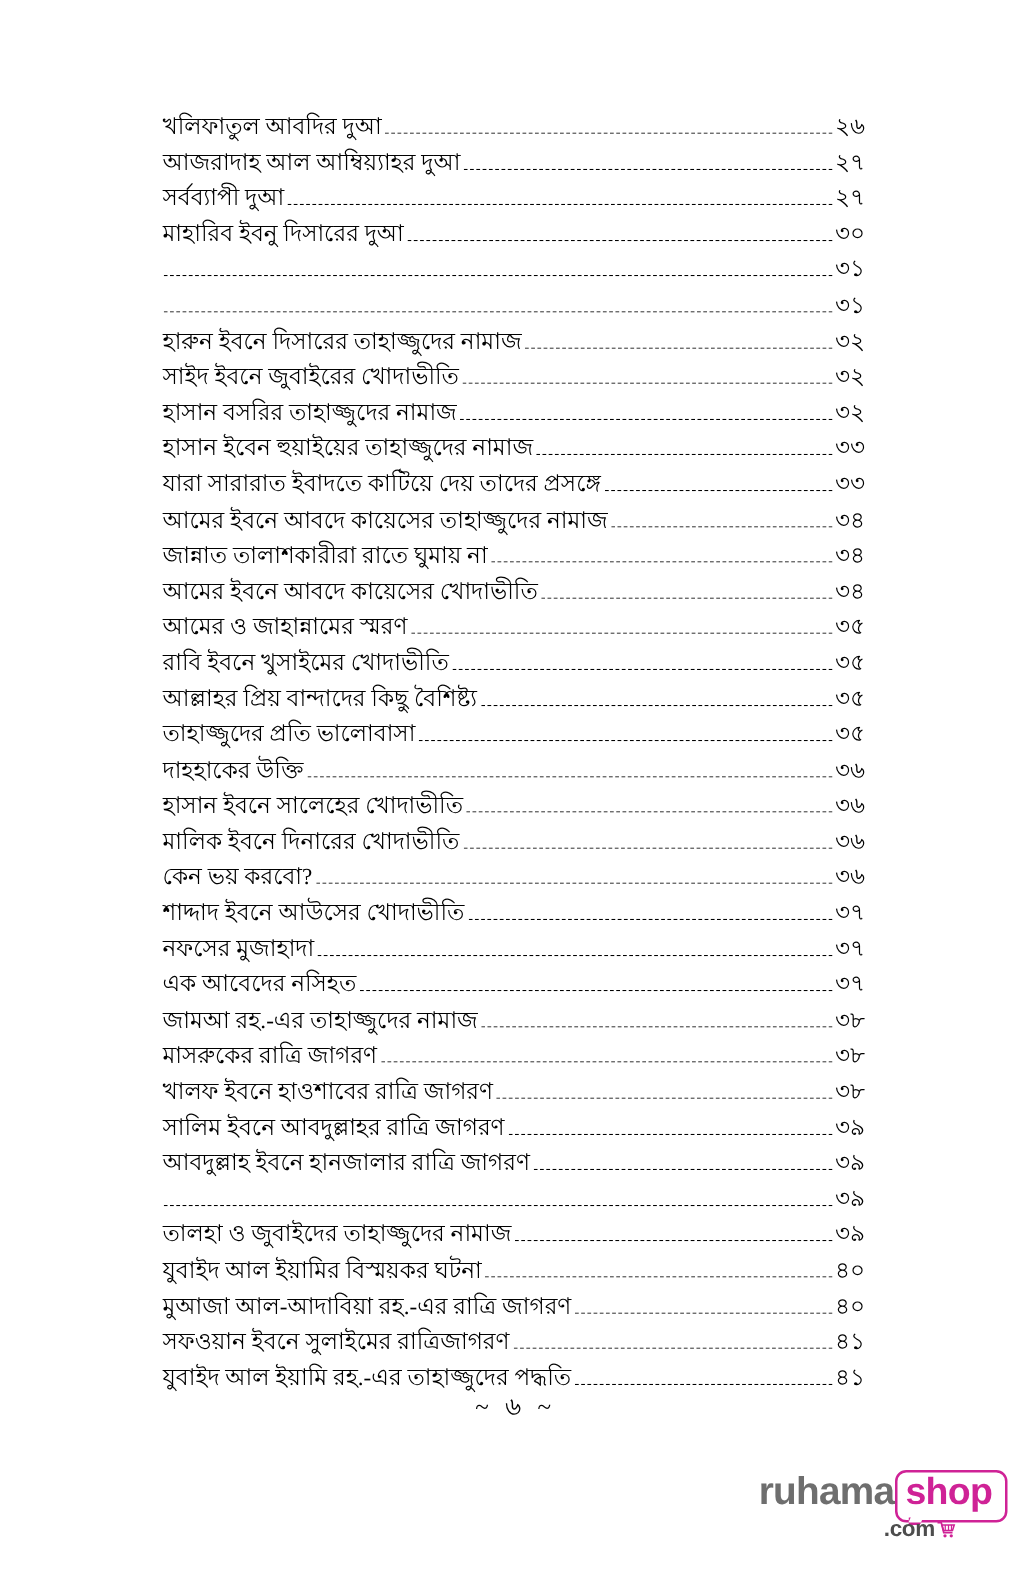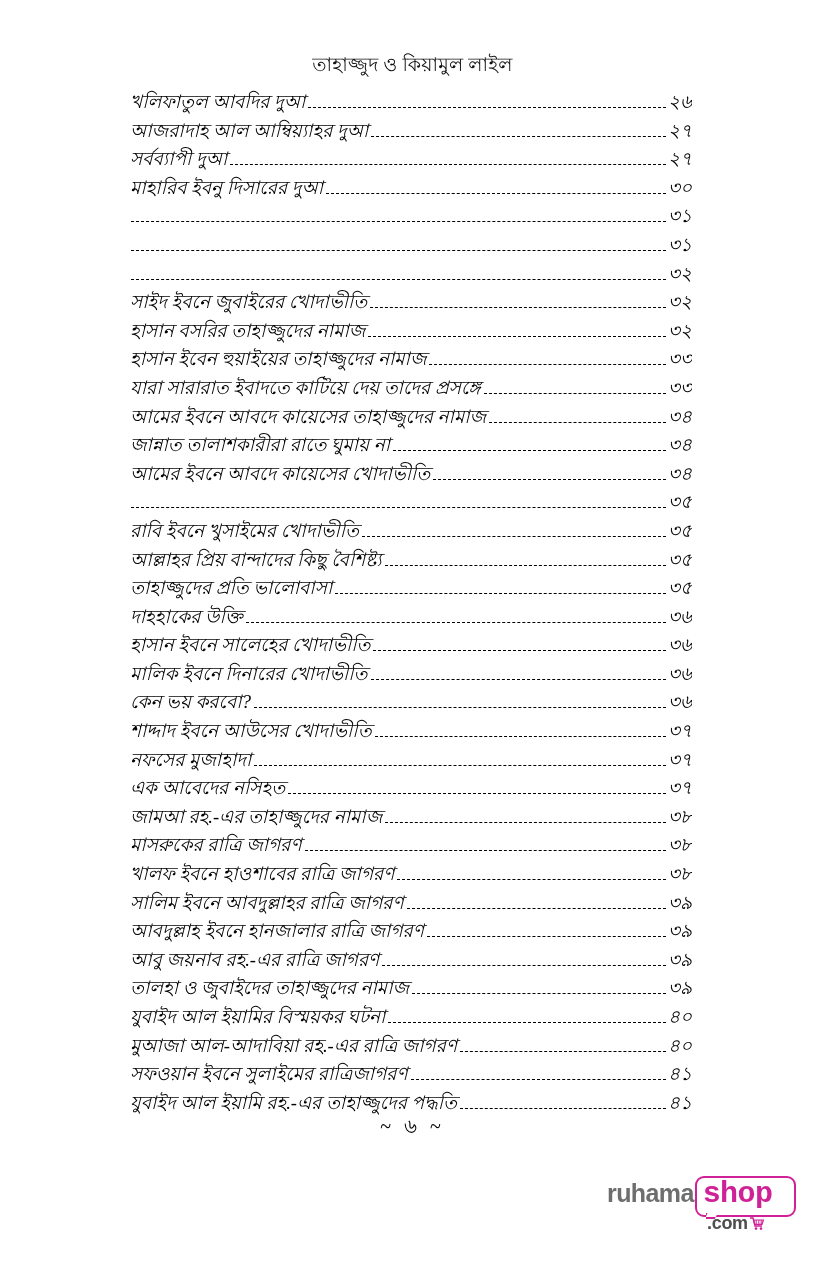--- a/index.html
+++ b/index.html
@@ -39,21 +39,20 @@
     white-space: nowrap;
     font-family: "Liberation Serif", "DejaVu Serif", serif;
   }
 
   
   .toc {
     position: absolute;
     top: 88px;
     left: 130px;
     width: 562px;
-    font-style: italic;
   }
 
   .toc-row {
     display: flex;
     align-items: baseline;
     width: 100%;
     height: 28.6px;
     font-size: 18.5px;
     line-height: 28.6px;
     white-space: nowrap;
@@ -116,34 +115,33 @@
     font-family: "Liberation Sans", sans-serif;
   }
   .logo-row {
     position: absolute;
     left: 0;
     top: 0;
     display: flex;
     align-items: flex-start;
   }
   .logo-word {
-    font-size: 25px;
+    font-size: 31px;
     line-height: 34px;
     font-weight: bold;
     color: #6e6e6e;
     letter-spacing: -0.6px;
   }
   .logo-bubble {
     position: relative;
     margin-left: 1px;
     border: 2.3px solid #cf2296;
     border-radius: 9px;
-    padding: 1px 22px 2px 6px;
+    padding: 1px 10px 2px 6px;
     line-height: 30px;
-    font-family: Liberation Mono, monospace;
   }
   .logo-bubble-text {
     font-size: 30px;
     line-height: 30px;
     font-weight: bold;
     color: #cf2296;
     letter-spacing: -0.6px;
   }
   
   .logo-tail {
@@ -187,21 +185,20 @@
     height: 15px;
     position: relative;
     color: #cf2296;
   }
 </style>
 </head>
 <body>
 
 <div class="page">
 
-  <div class="running-header">তাহাজ্জুদ ও কিয়ামুল লাইল</div>
 
   <div class="toc">
       <div class="toc-row">
         <span class="toc-title">খলিফাতুল আবদির দুআ</span>
         <span class="toc-leader"></span>
         <span class="toc-page">২৬</span>
       </div>
       <div class="toc-row">
         <span class="toc-title">আজরাদাহ আল আম্বিয়্যাহর দুআ</span>
         <span class="toc-leader"></span>
@@ -219,20 +216,21 @@
       </div>
       <div class="toc-row">
         <span class="toc-leader"></span>
         <span class="toc-page">৩১</span>
       </div>
       <div class="toc-row">
         <span class="toc-leader"></span>
         <span class="toc-page">৩১</span>
       </div>
       <div class="toc-row">
+        <span class="toc-title">হারুন ইবনে দিসারের তাহাজ্জুদের নামাজ</span>
         <span class="toc-leader"></span>
         <span class="toc-page">৩২</span>
       </div>
       <div class="toc-row">
         <span class="toc-title">সাইদ ইবনে জুবাইরের খোদাভীতি</span>
         <span class="toc-leader"></span>
         <span class="toc-page">৩২</span>
       </div>
       <div class="toc-row">
         <span class="toc-title">হাসান বসরির তাহাজ্জুদের নামাজ</span>
@@ -258,20 +256,21 @@
         <span class="toc-title">জান্নাত তালাশকারীরা রাতে ঘুমায় না</span>
         <span class="toc-leader"></span>
         <span class="toc-page">৩৪</span>
       </div>
       <div class="toc-row">
         <span class="toc-title">আমের ইবনে আবদে কায়েসের খোদাভীতি</span>
         <span class="toc-leader"></span>
         <span class="toc-page">৩৪</span>
       </div>
       <div class="toc-row">
+        <span class="toc-title">আমের ও জাহান্নামের স্মরণ</span>
         <span class="toc-leader"></span>
         <span class="toc-page">৩৫</span>
       </div>
       <div class="toc-row">
         <span class="toc-title">রাবি ইবনে খুসাইমের খোদাভীতি</span>
         <span class="toc-leader"></span>
         <span class="toc-page">৩৫</span>
       </div>
       <div class="toc-row">
         <span class="toc-title">আল্লাহর প্রিয় বান্দাদের কিছু বৈশিষ্ট্য</span>
@@ -337,21 +336,20 @@
         <span class="toc-title">সালিম ইবনে আবদুল্লাহর রাত্রি জাগরণ</span>
         <span class="toc-leader"></span>
         <span class="toc-page">৩৯</span>
       </div>
       <div class="toc-row">
         <span class="toc-title">আবদুল্লাহ ইবনে হানজালার রাত্রি জাগরণ</span>
         <span class="toc-leader"></span>
         <span class="toc-page">৩৯</span>
       </div>
       <div class="toc-row">
-        <span class="toc-title">আবু জয়নাব রহ.-এর রাত্রি জাগরণ</span>
         <span class="toc-leader"></span>
         <span class="toc-page">৩৯</span>
       </div>
       <div class="toc-row">
         <span class="toc-title">তালহা ও জুবাইদের তাহাজ্জুদের নামাজ</span>
         <span class="toc-leader"></span>
         <span class="toc-page">৩৯</span>
       </div>
       <div class="toc-row">
         <span class="toc-title">যুবাইদ আল ইয়ামির বিস্ময়কর ঘটনা</span>

